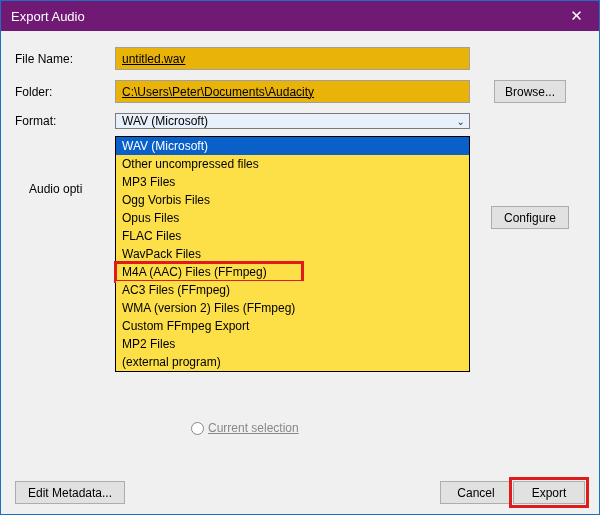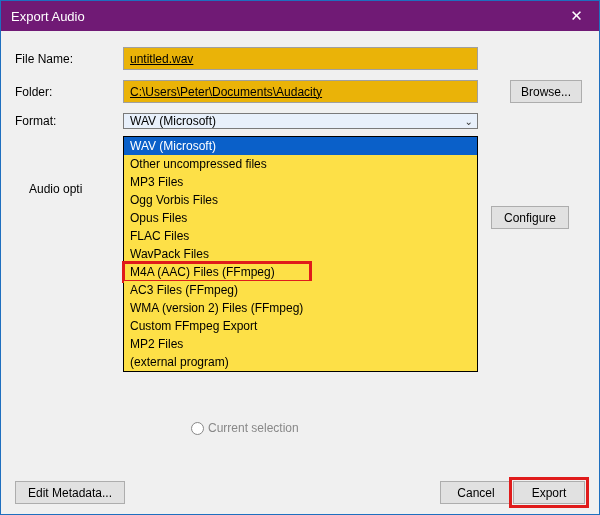--- a/index.html
+++ b/index.html
@@ -43,21 +43,20 @@
   .client {
     flex: 1;
     position: relative;
     padding: 16px 14px 12px 14px;
     background: #f0f0f0;
   }
   .row {
     display: flex;
     align-items: center;
     margin-bottom: 10px;
-    gap: 8px;
   }
   .label-col {
     width: 100px;
     color: #000;
   }
   .input-text {
     height: 23px;
     border: 1px solid #a0a0a0;
     background: #eab308;
     padding: 2px 6px;
@@ -138,20 +137,21 @@
     top: 175px;
     width: 78px;
   }
   .radio-area {
     position: absolute;
     left: 190px;
     top: 390px;
     display: flex;
     align-items: flex-end;
     color: #888;
+    text-decoration: underline;
   }
   .radio-circle {
     width: 13px;
     height: 13px;
     border: 1px solid #888;
     border-radius: 50%;
     margin-right: 4px;
     background: #fff;
   }
   .trim-area {

